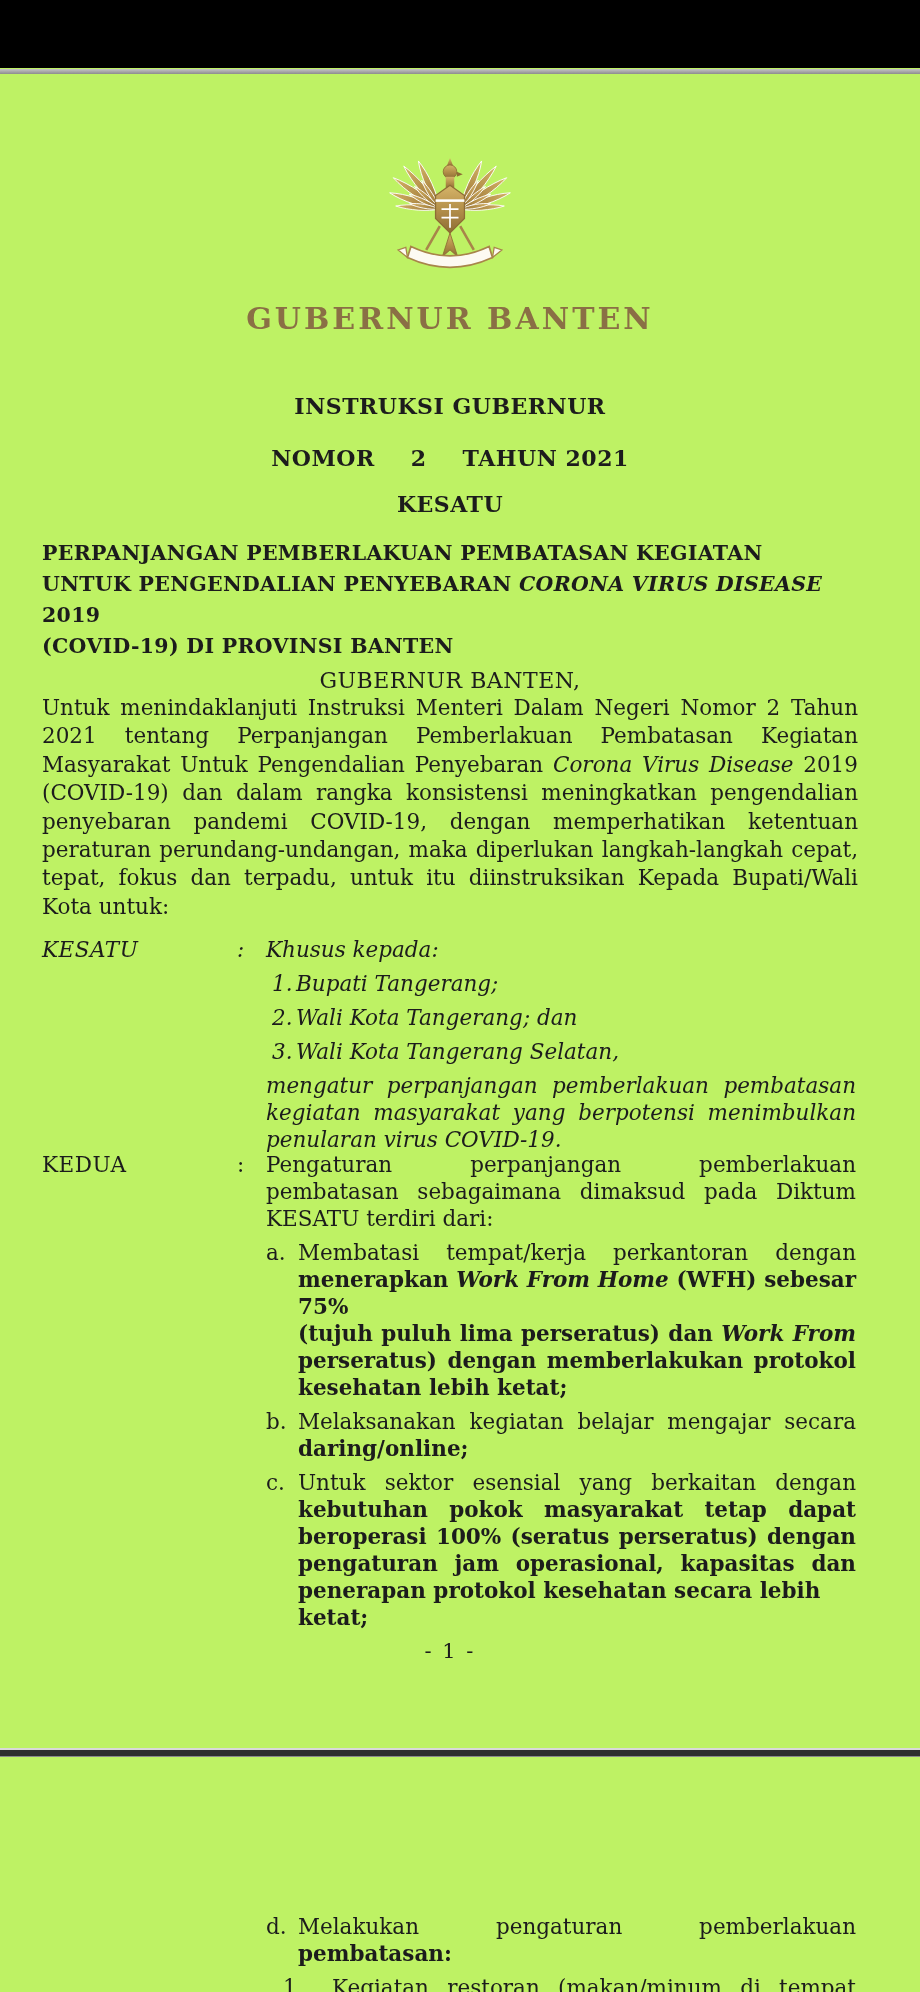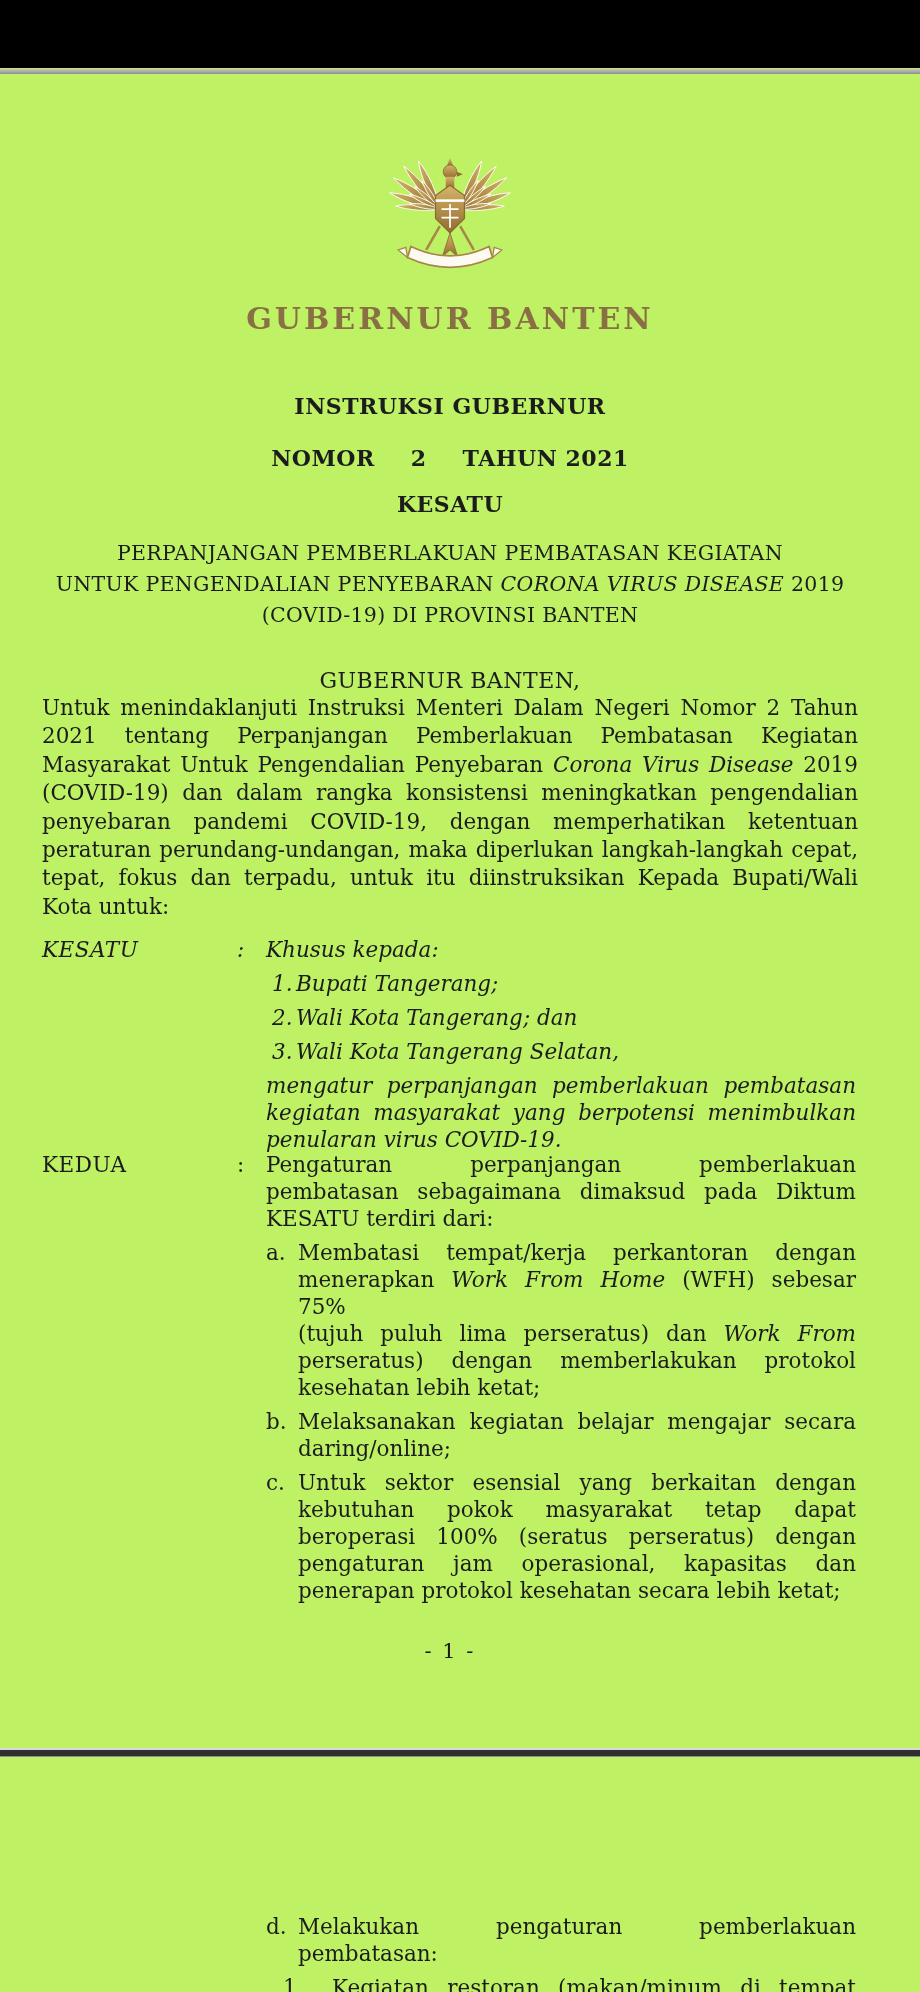--- a/index.html
+++ b/index.html
@@ -16,40 +16,40 @@
          font-size:30px;font-weight:bold;letter-spacing:3px;color:#8a6f45;}
 
   .h-center{position:absolute;left:42px;width:816px;text-align:center;color:#1c1c1c;
             font-size:22px;font-weight:bold;letter-spacing:0.5px;}
   .h-instruksi{top:393px;}
   .h-nomor{top:445px;display:flex;justify-content:center;gap:36px;}
   .h-tentang{top:491px;}
   .h-salutation{top:668px;font-weight:normal;}
 
   .title{position:absolute;top:538px;left:42px;width:816px;color:#1c1c1c;}
-  .title .ln{text-align:center;font-size:20.5px;font-weight:normal;line-height:31px;letter-spacing:0.3px;}
+  .title .ln{font-size:20.5px;font-weight:bold;line-height:31px;letter-spacing:0.3px;}
 
   .preamble{position:absolute;top:694px;left:42px;width:816px;font-size:21.5px;line-height:28.4px;color:#1c1c1c;}
 
   .dictum{position:absolute;left:42px;width:814px;font-size:21.5px;line-height:27px;color:#1c1c1c;}
   .d-kesatu{top:936px;font-style:italic;}
   .d-kedua{top:1151px;}
   .d-next{top:1913px;}
   .dlabel{position:absolute;left:0;top:0;letter-spacing:0.5px;}
   .dcolon{position:absolute;left:195px;top:0;}
   .dcontent{margin-left:224px;width:590px;}
 
   .ln{position:relative;}
   .j{text-align:justify;text-align-last:justify;}
   .sp{margin-top:7px;}
   .it{font-style:italic;}
   .mk{position:absolute;left:0;top:0;}
   .lvl-letter{padding-left:32px;}
   .lvl-letter .mk{left:0;}
-  .lvl-letter-cont{padding-left:32px;}
+  .lvl-letter-cont{padding-left:32px;font-weight:bold;}
   .lvl-number{padding-left:30px;}
   .lvl-number .mk{left:6px;}
   .lvl-number2{padding-left:66px;}
   .lvl-number2 .mk{left:17px;}
 
   .pagenum{position:absolute;top:1639px;left:42px;width:816px;text-align:center;
            font-size:21px;color:#1c1c1c;letter-spacing:2px;}
 
   .pagesep{position:absolute;top:1748px;left:0;width:920px;height:9px;
            background:linear-gradient(#d9d9d9 0 2px,#2e2e2e 2px 8px,#8a8a8a 8px 9px);}

